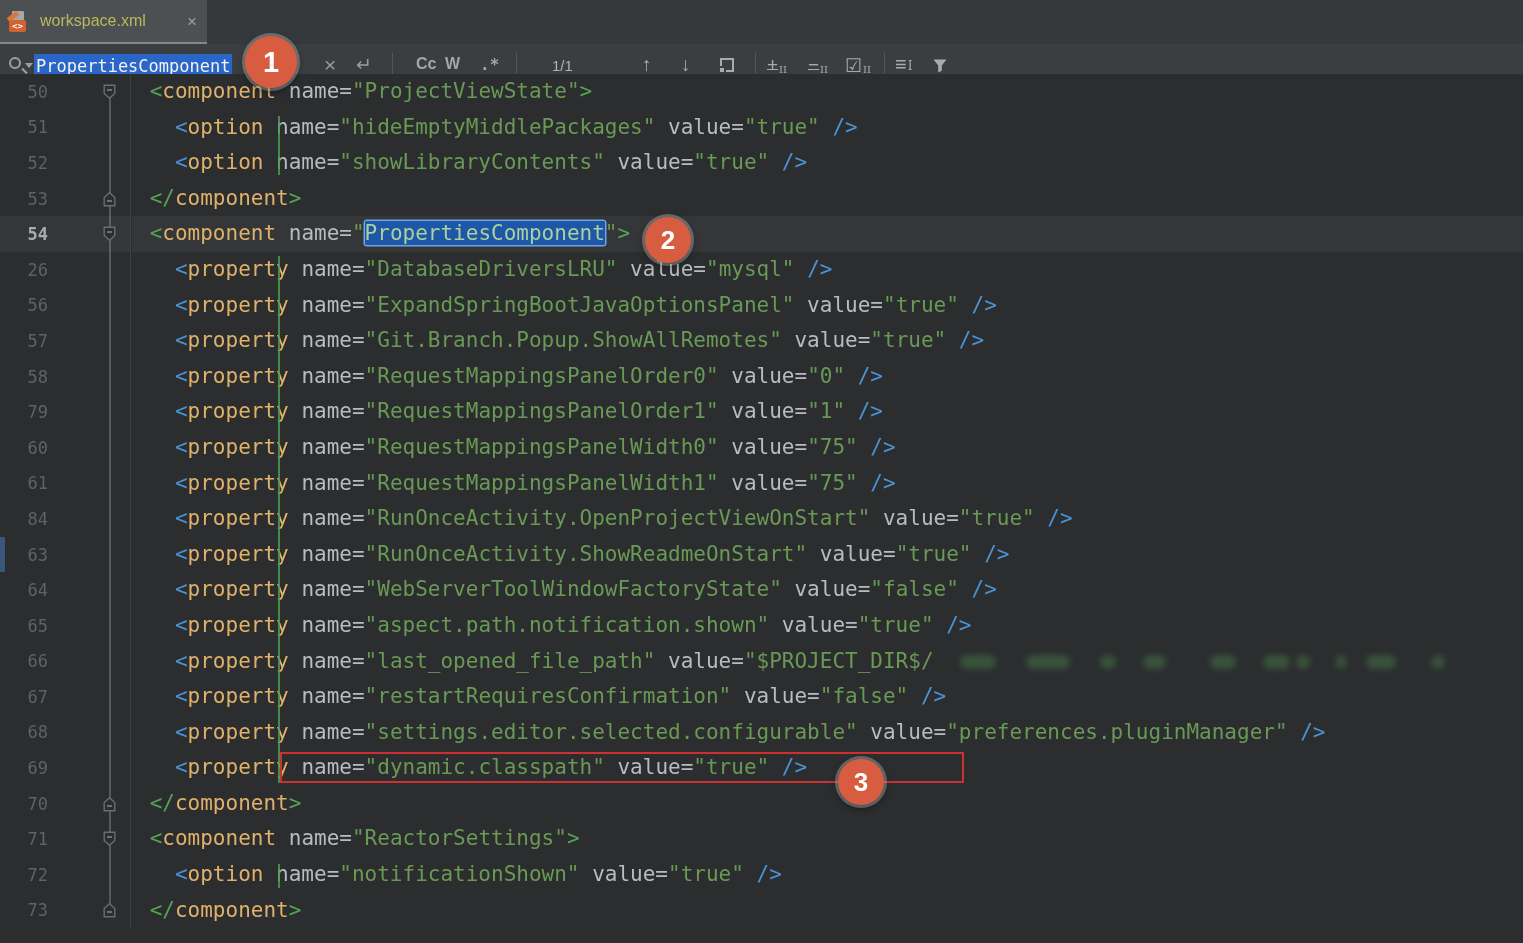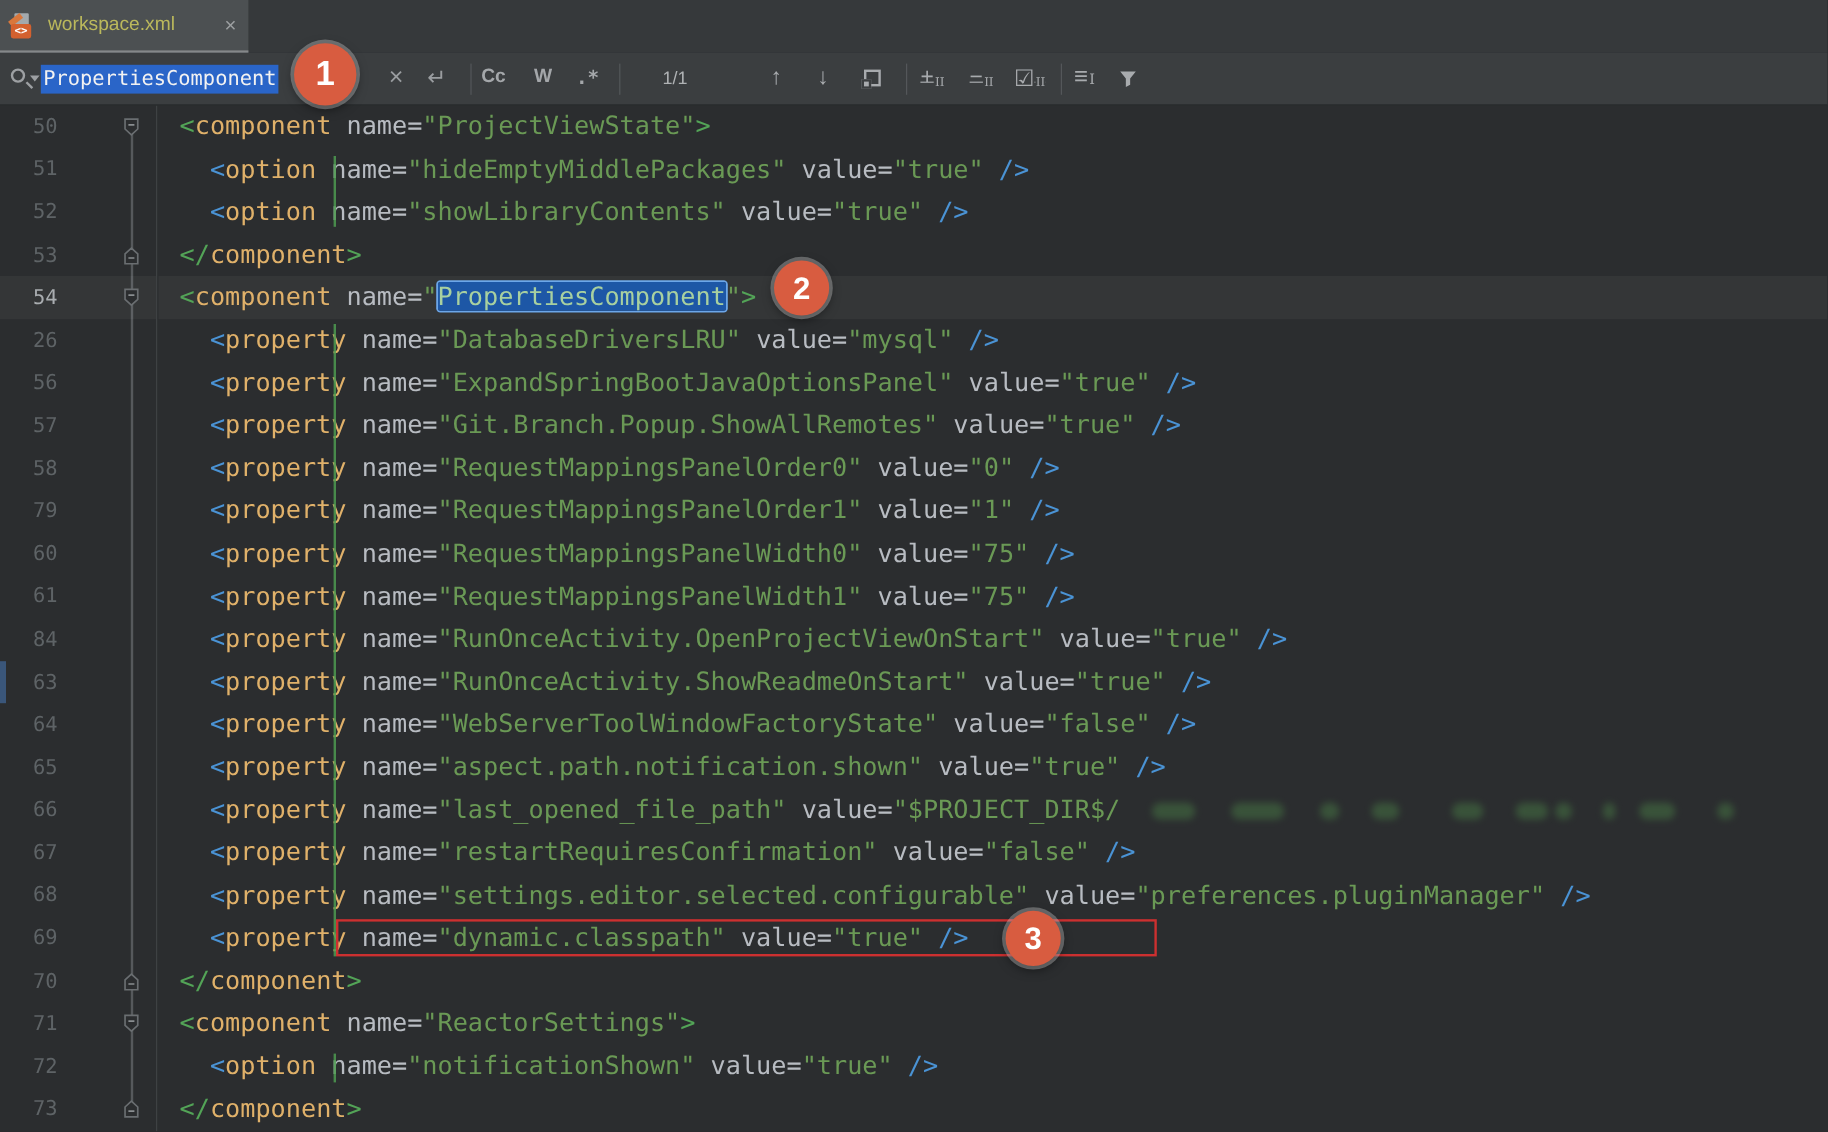--- a/index.html
+++ b/index.html
@@ -37,44 +37,44 @@
   .magchev{left:25px;top:19px;width:0;height:0;border-left:4px solid transparent;
        border-right:4px solid transparent;border-top:5px solid #9da0a3;}
   .query{left:34px;top:8px;font-family:"DejaVu Sans Mono",monospace;font-size:17px;line-height:28px;color:#f2f2f2;cursor:text;}
   .query .sel{background:var(--selection-blue);padding:2px 2px;}
   .sb-btn{cursor:pointer;}
   .sb-x{left:324px;top:9px;font-size:21px;color:#9a9da0;}
   .sb-nl{left:356px;top:9px;font-size:19px;color:#9a9da0;}
   .sep{position:absolute;top:9px;width:1px;height:26px;background:#54575a;}
   .sep1{left:392px;}.sep2{left:516px;}.sep3{left:755px;}.sep4{left:884px;}
   .tg{top:11px;font-size:16px;color:#a4a7aa;font-weight:bold;cursor:pointer;}
-  .tg-cc{left:401px;}.tg-w{left:445px;}.tg-rx{left:480px;font-family:"DejaVu Sans Mono",monospace;}
+  .tg-cc{left:416px;}.tg-w{left:445px;}.tg-rx{left:480px;font-family:"DejaVu Sans Mono",monospace;}
   .count{left:552px;top:13px;font-size:15px;color:#afb2b4;}
   .arrow{top:10px;font-size:19px;cursor:pointer;}
   .arr-up{left:642px;}.arr-dn{left:681px;}
   .sq{left:720px;top:14px;width:14px;height:14px;border:2px solid var(--icon-gray);cursor:pointer;}
   .sq-in{position:absolute;left:-4px;bottom:-4px;width:8px;height:8px;background:var(--icon-gray);
        border:2px solid var(--bar-bg);}
   .mc{top:10px;cursor:pointer;white-space:nowrap;text-decoration:underline;}
   .mc .big{font-size:19px;vertical-align:top;}
   .mc .sub{font-size:10px;letter-spacing:0px;vertical-align:top;position:relative;top:10px;left:1px;font-family:"DejaVu Serif",serif;}
   .mc1{left:767px;}.mc2{left:808px;}.mc3{left:845px;}
   .fl{left:895px;top:9px;cursor:pointer;}
   .fl .big{font-size:20px;vertical-align:top;}
   .fl .sub{font-size:12px;vertical-align:top;position:relative;top:6px;left:1px;font-family:"DejaVu Serif",serif;}
   .funnel{left:932px;top:14px;cursor:pointer;}
 
   
-  .editor{position:absolute;left:0;top:88px;width:1523px;height:855px;background:var(--editor-bg);overflow:hidden;}
+  .editor{position:absolute;left:0;top:74px;width:1523px;height:855px;background:var(--editor-bg);overflow:hidden;}
   .gutter{position:absolute;left:0;top:0;width:131px;height:100%;border-right:1px solid #3e4143;}
   .connector{position:absolute;left:109px;top:17px;width:1.5px;height:820px;background:#56595c;}
   .grow{position:relative;height:35.6px;display:flex;align-items:center;}
   .grow.current{background:rgba(255,255,255,0.045);}
   .num{width:48px;text-align:right;font-family:"DejaVu Sans Mono",monospace;font-size:17px;color:var(--line-number);}
-  .grow.current .num{color:var(--line-number-active);}
+  .grow.current .num{color:var(--line-number-active);font-weight:bold;}
   .foldcol{position:relative;width:16px;height:16px;margin-left:54px;}
   .codearea{position:absolute;left:132px;top:0;right:0;height:100%;}
   .crow{height:35.6px;line-height:35.6px;white-space:pre;font-family:"DejaVu Sans Mono",monospace;
         font-size:21px;padding-left:5px;}
   .crow.current{background:rgba(255,255,255,0.045);}
   .c-g{color:var(--bracket-component);}
   .c-b{color:var(--bracket-property);}
   .c-t{color:var(--tag);}
   .c-a{color:var(--attr);}
   .c-s{color:var(--string);}

